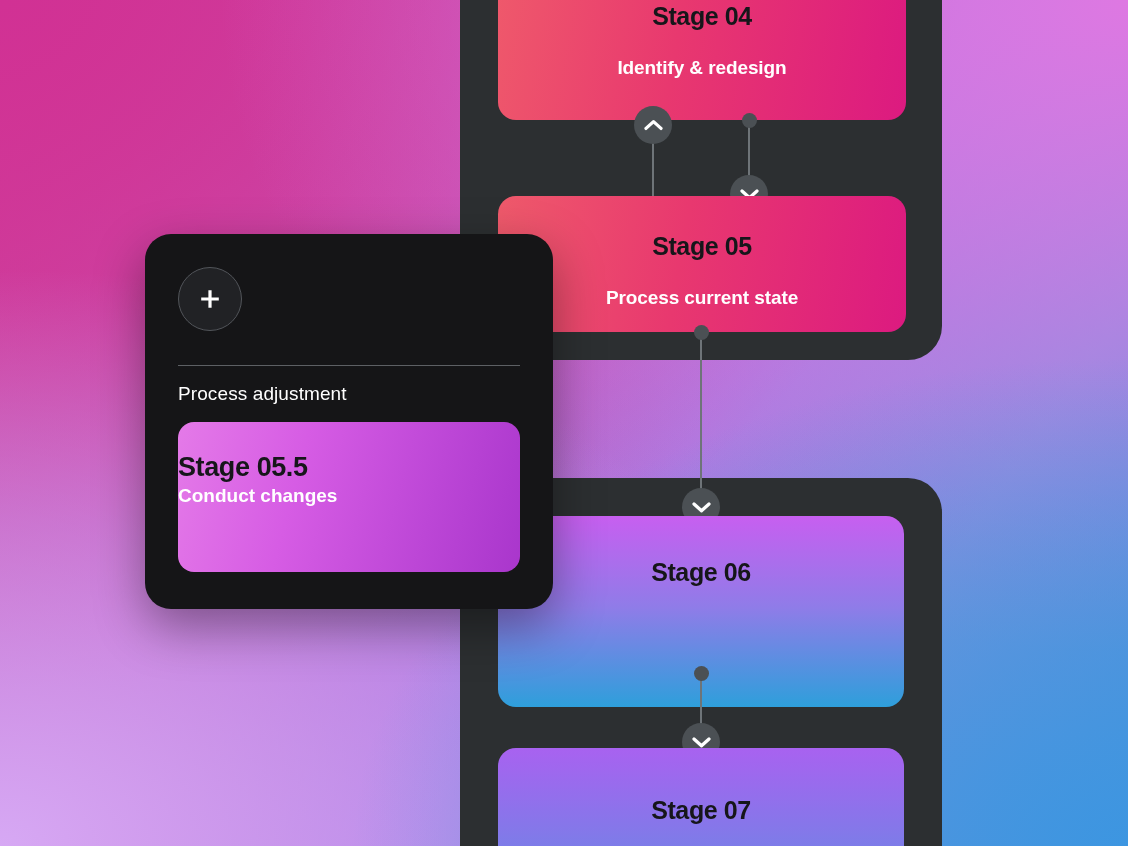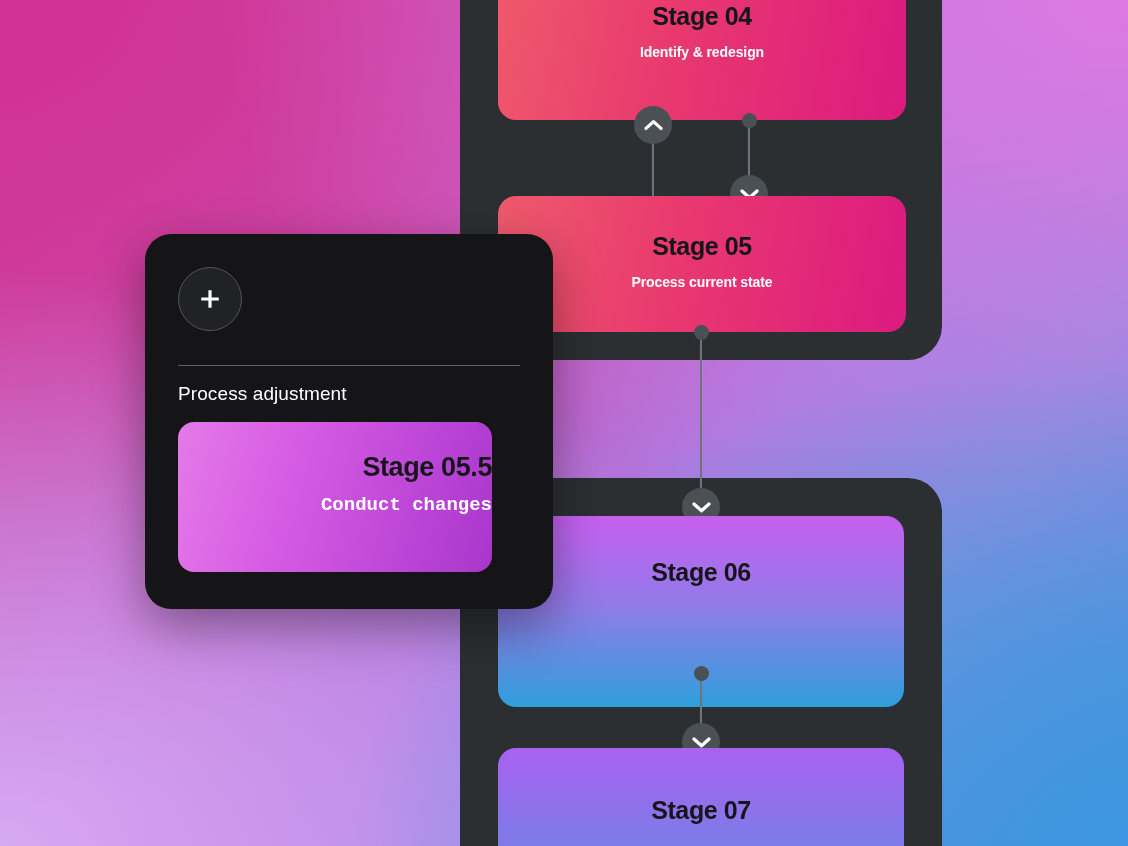--- a/index.html
+++ b/index.html
@@ -43,26 +43,26 @@
     overflow: hidden;
   }
   .card .title {
     font-size: 25px;
     font-weight: 700;
     color: #16161a;
     letter-spacing: -0.4px;
     line-height: 1.15;
   }
   .card .sub {
-    font-size: 14px;
+    font-size: 19px;
     font-weight: 700;
     color: #ffffff;
     letter-spacing: -0.1px;
     line-height: 1.35;
-    margin-top: 12px;
+    margin-top: 24px;
   }
 
   #card-04 {
     left: 498px; top: -62px; width: 408px; height: 182px;
     background: linear-gradient(100deg, #ef5a6b 0%, #e8386f 45%, #dc1a80 100%);
     padding-top: 64px;
   }
   #card-05 {
     left: 498px; top: 196px; width: 408px; height: 136px;
     background: linear-gradient(100deg, #ef5a6b 0%, #e8386f 45%, #dc1a80 100%);
@@ -132,41 +132,39 @@
   }
   #popup-label {
     margin-top: 17px;
     font-size: 19px;
     font-weight: 400;
     color: #ffffff;
     letter-spacing: 0.1px;
   }
   #card-055 {
     margin-top: 17px;
-    width: 314px;
+    width: 342px;
     height: 150px;
     border-radius: 16px;
     background: linear-gradient(105deg, #e47ae8 0%, #d65ce4 35%, #a936cc 100%);
     box-sizing: border-box;
-    text-align: right;
+    text-align: left;
     padding-top: 30px;
   }
   #card-055 .title {
     font-size: 27px;
     font-weight: 700;
     color: #16161a;
     letter-spacing: -0.4px;
   }
   #card-055 .sub {
     font-size: 19px;
     font-weight: 700;
     color: #ffffff;
     line-height: 1.4;
-    margin-top: 9px;
-    font-family: Liberation Mono, monospace;
   }
 </style>
 </head>
 <body>
 
 <div id="stage">
 
   <div class="track track-top"></div>
   <div class="track track-bottom"></div>
 

